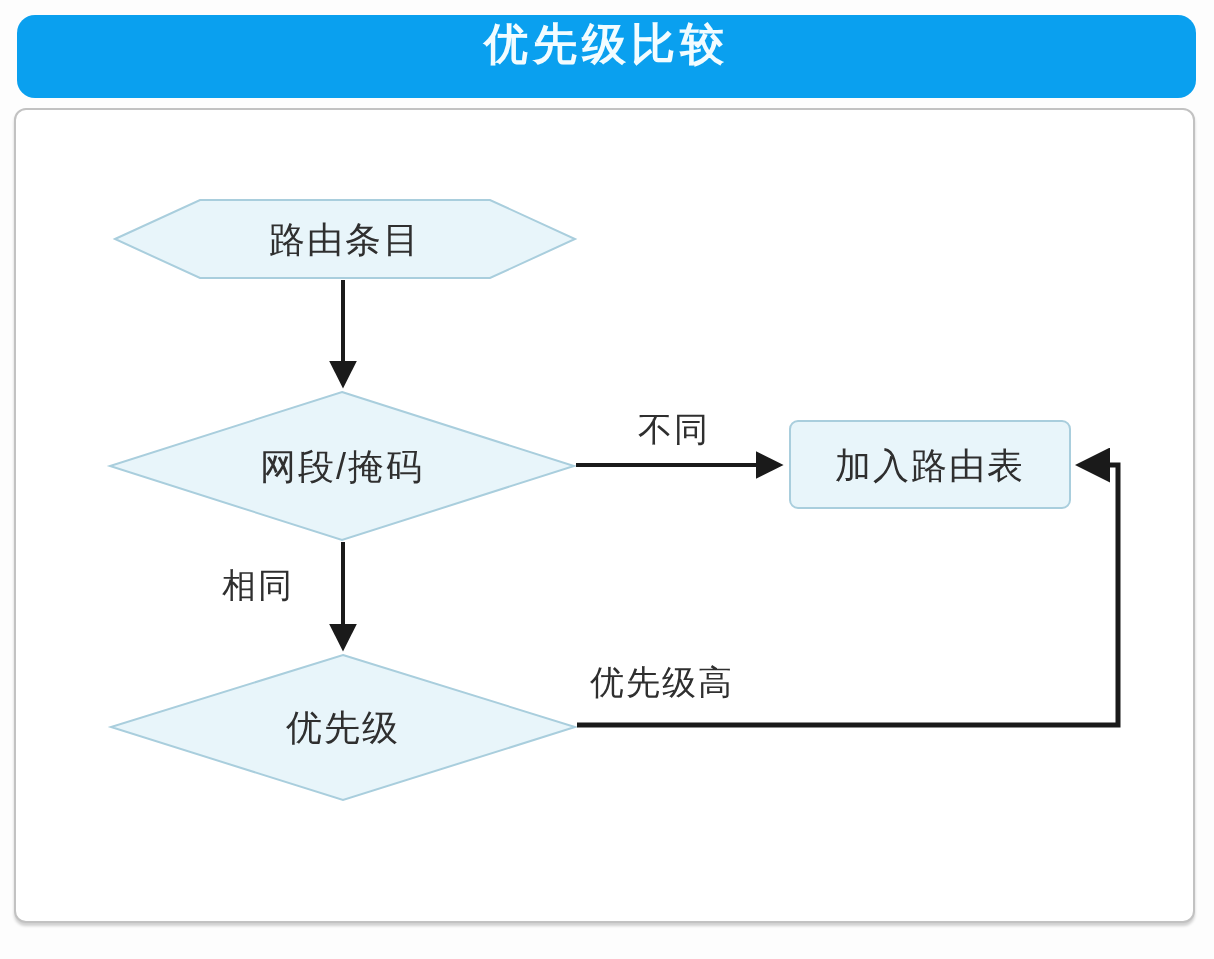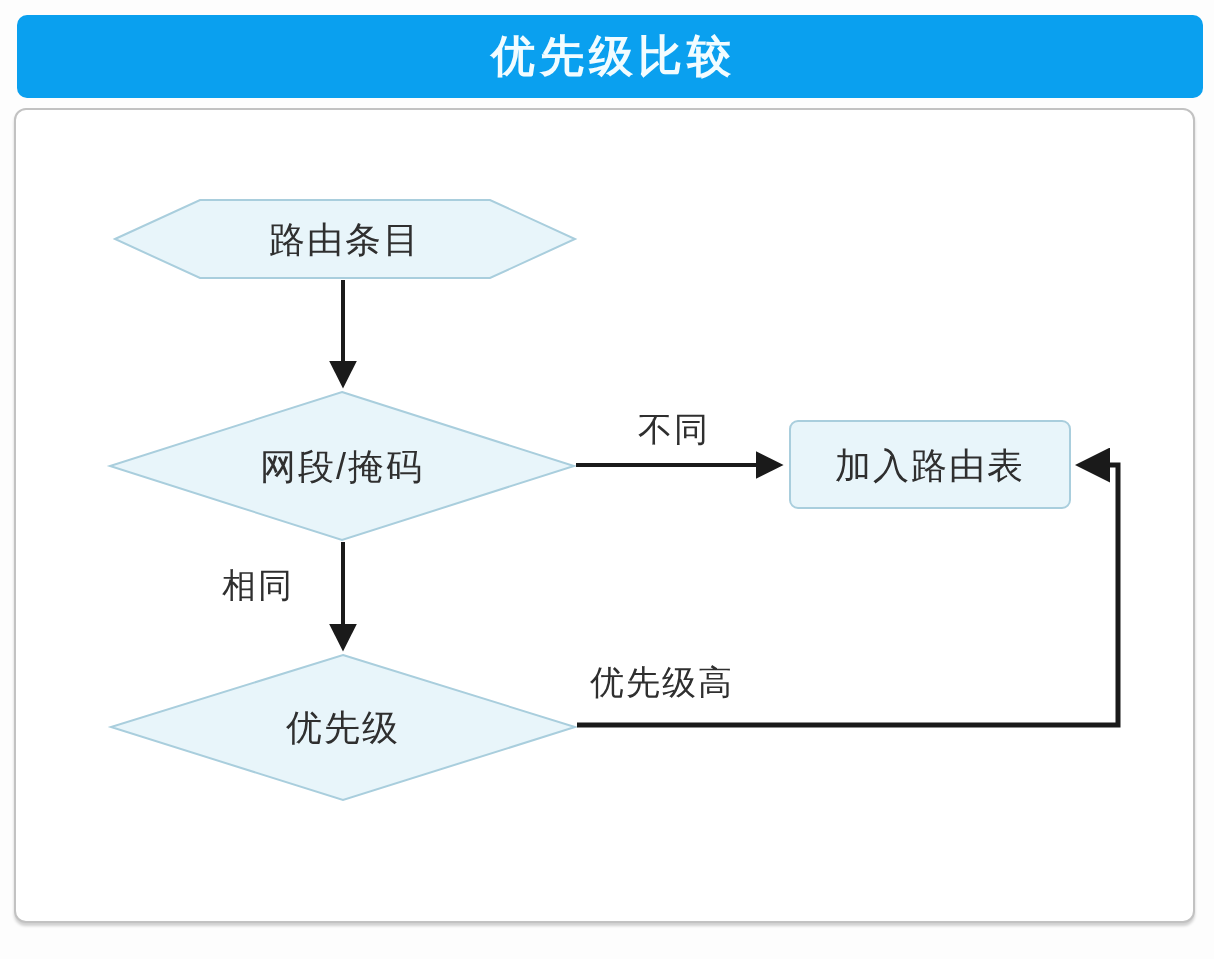--- a/index.html
+++ b/index.html
@@ -11,22 +11,22 @@
     font-family: "Liberation Sans", sans-serif;
     overflow: hidden;
   }
   .page { position: relative; width: 1214px; height: 959px; }
 
   .title-bar {
     position: absolute;
     left: 17px; top: 15px;
     width: 1179px; height: 83px;
     background: #0aa0ef;
-    border-radius: 10px;
-    display: flex; align-items: center; justify-content: center; padding-left: 7px;
+    border-radius: 18px;
+    display: flex; align-items: flex-start; justify-content: center;
   }
   .title-bar h1 {
     margin: 0;
     font-family: "DejaVu Serif", serif;
     font-weight: bold;
     font-size: 44px;
     letter-spacing: 5px;
     color: #f2fcff;
   }
 

